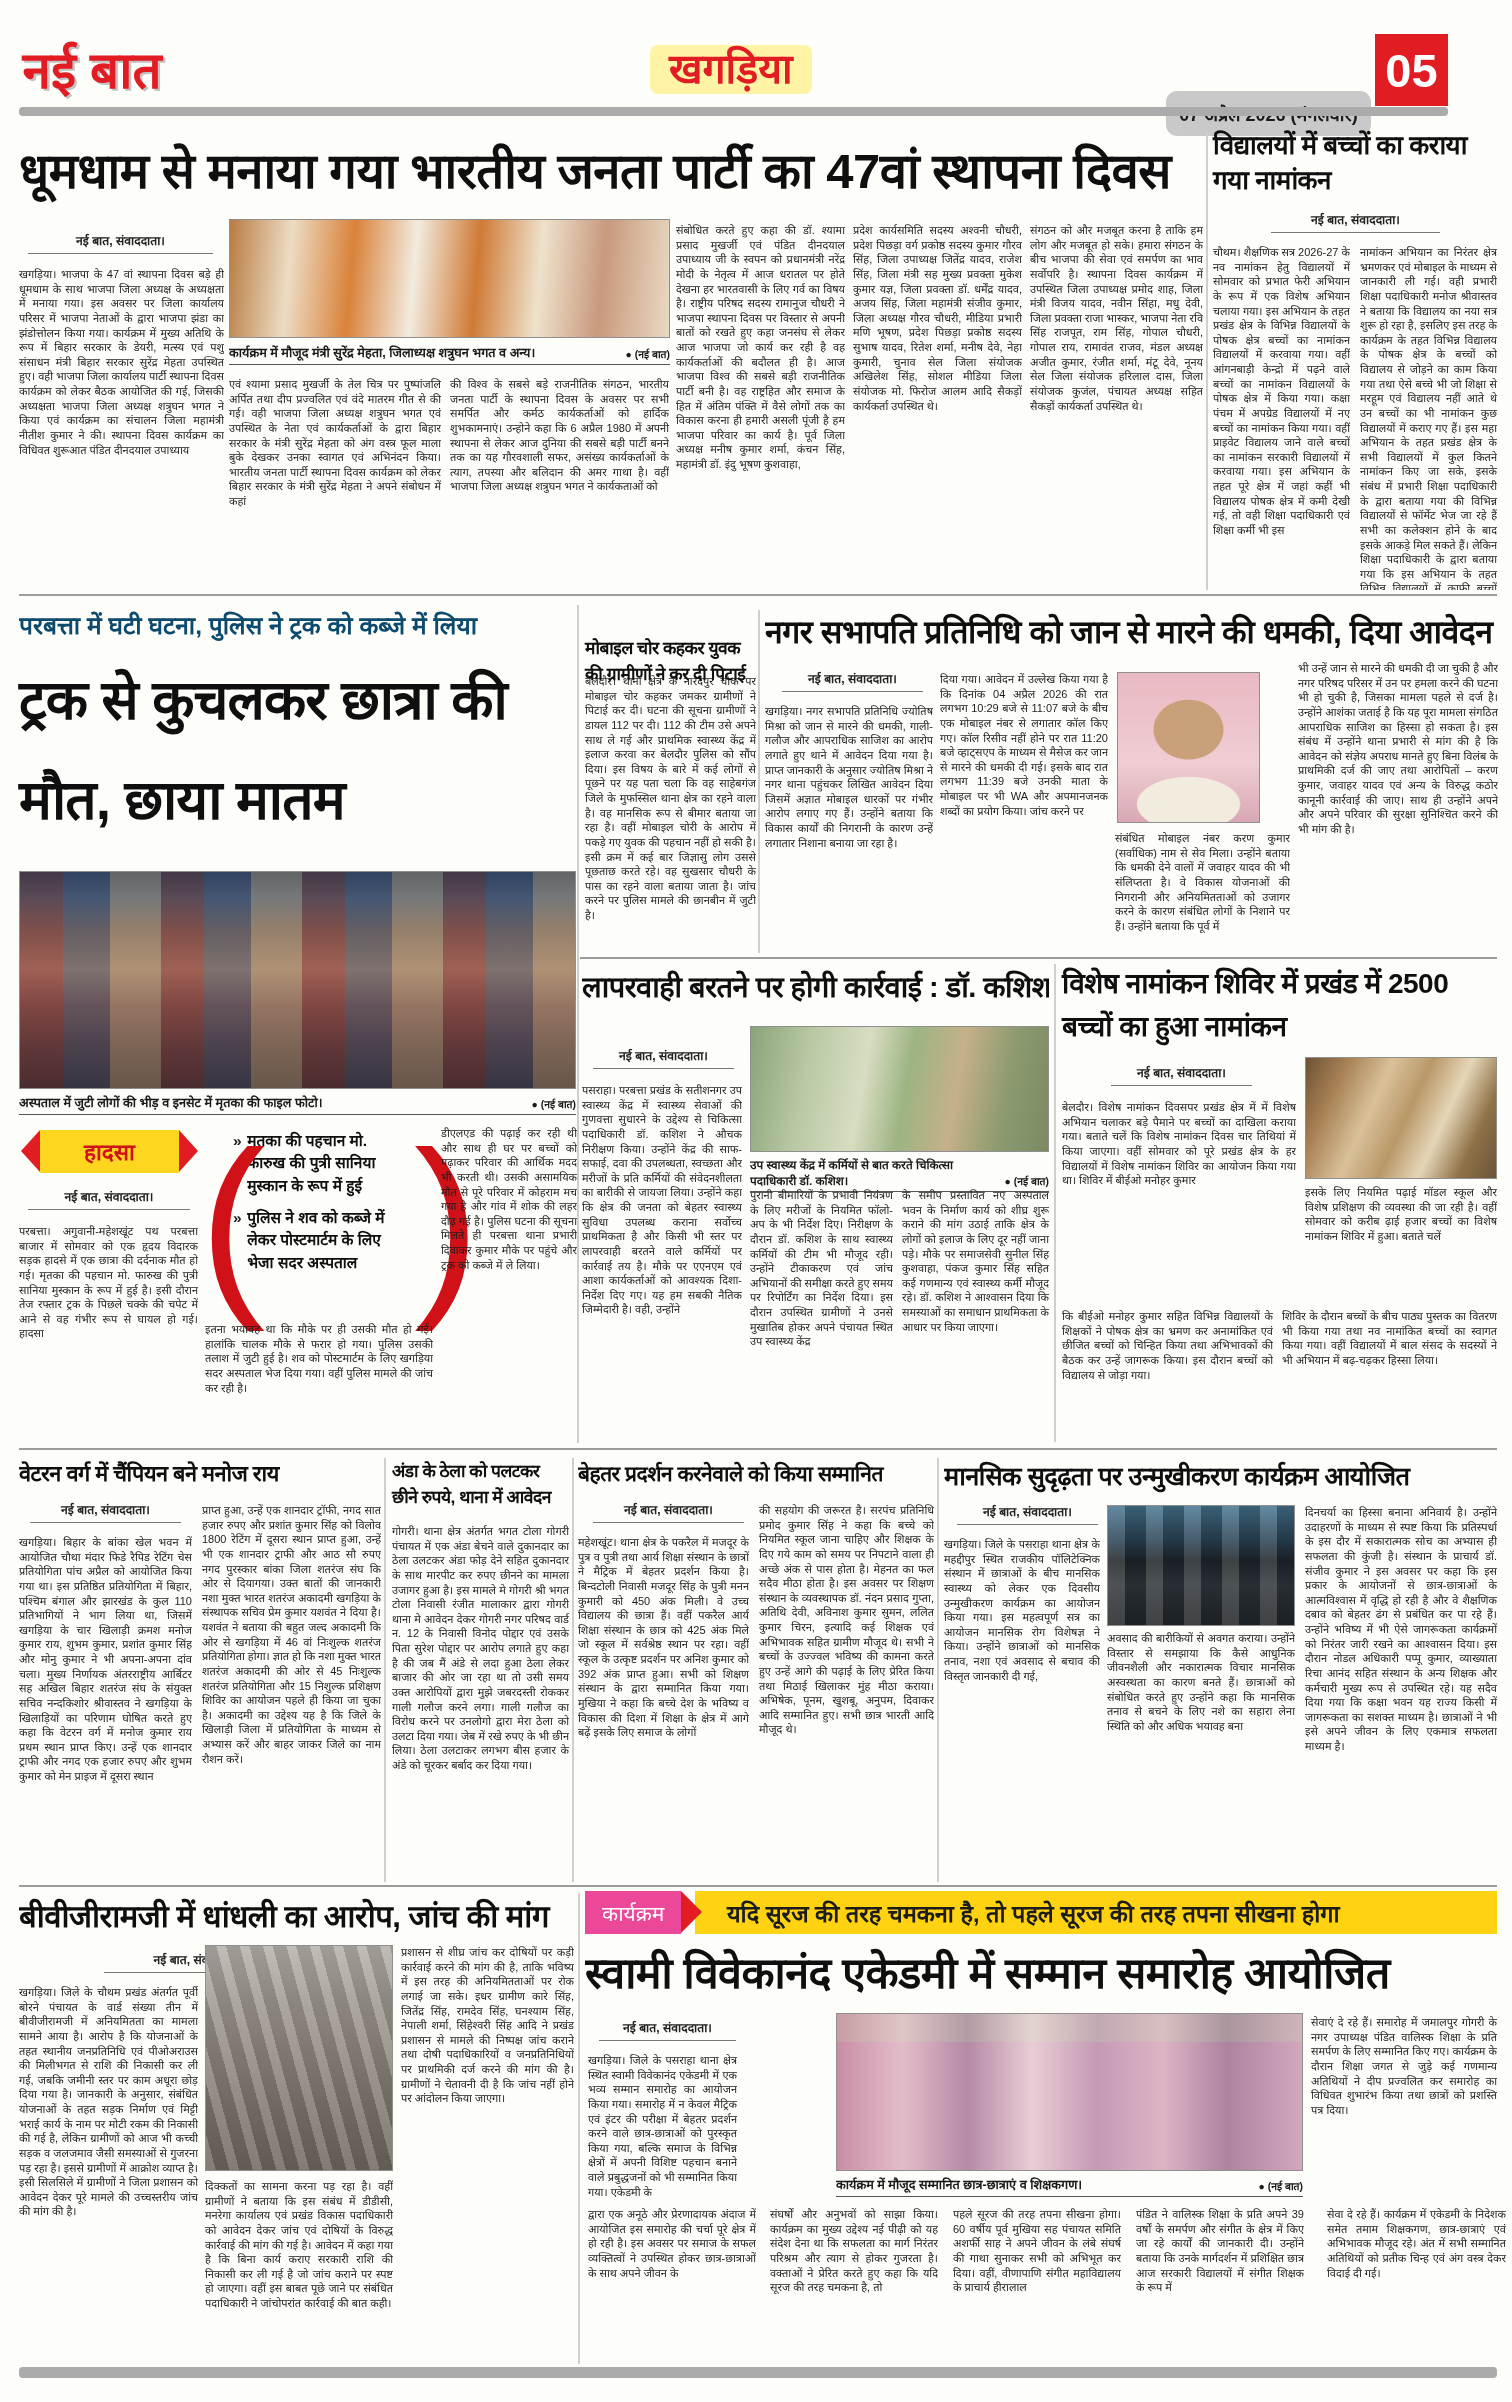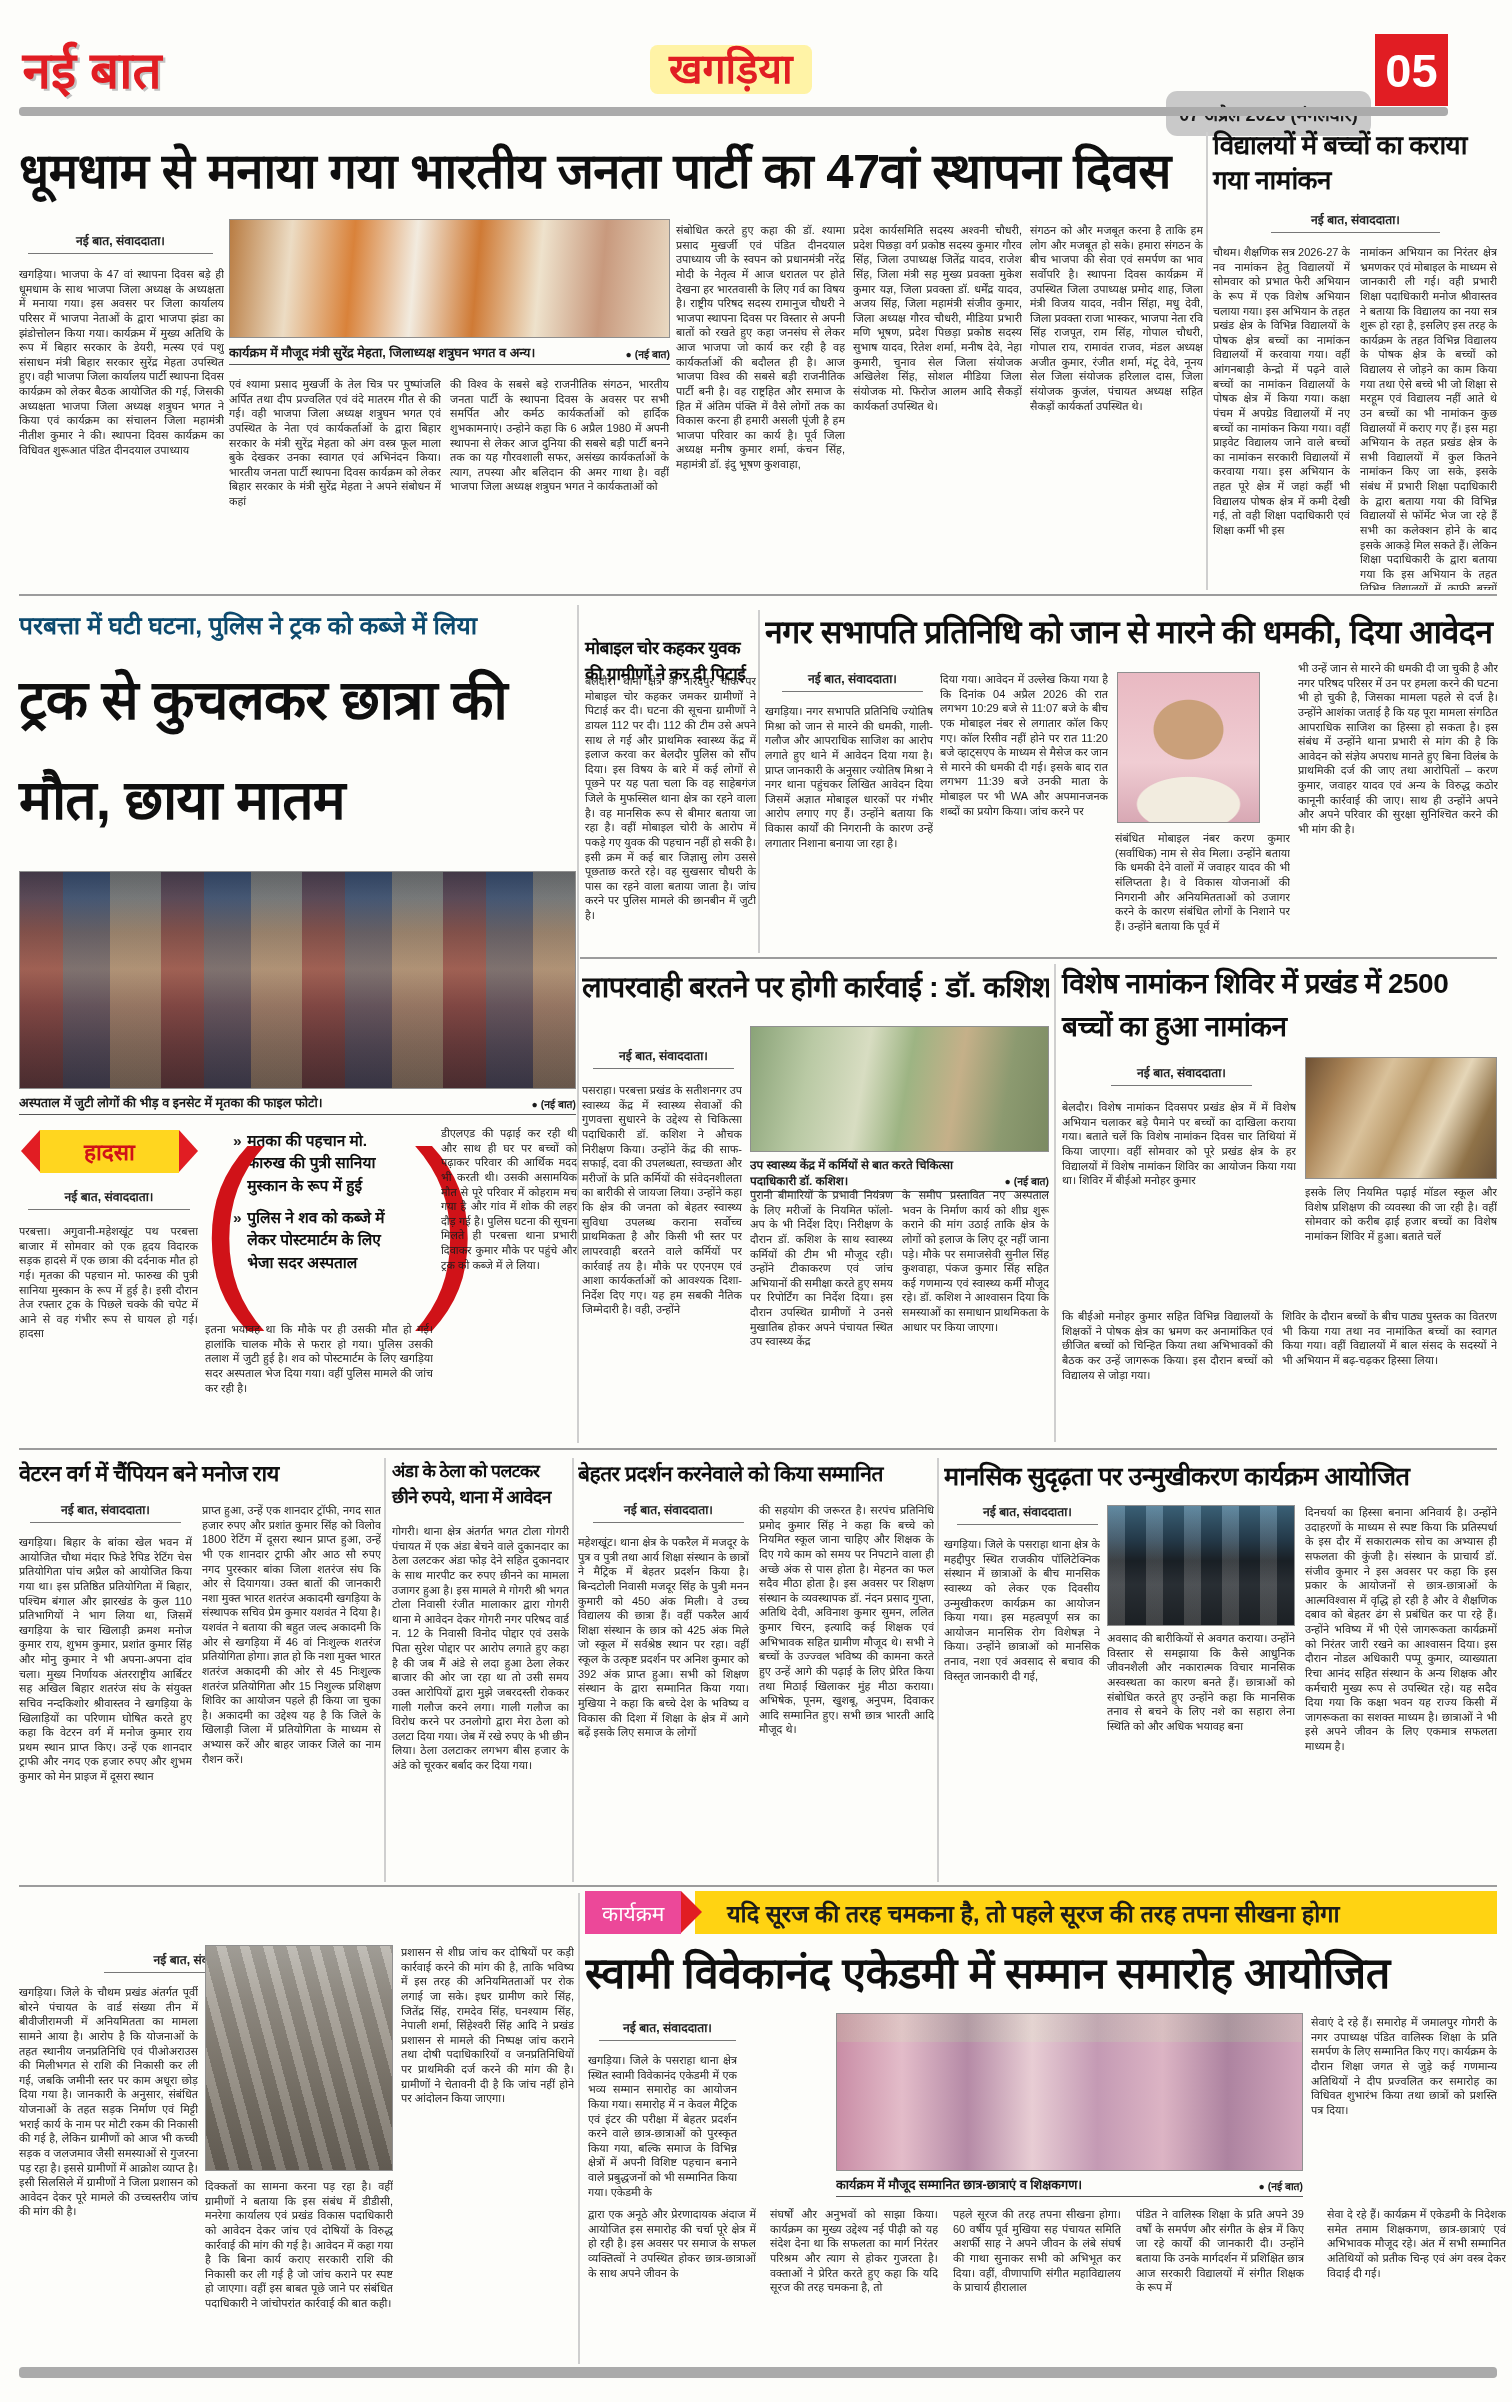--- a/index.html
+++ b/index.html
@@ -165,20 +165,21 @@
   <div class="abs vline" style="left:937px;top:1458px;width:1.9px;height:424px;"></div>
   <div class="abs hl nowrap" style="left:944px;top:1458px;width:554px;font-size:25.4px;line-height:1.45;">मानसिक सुदृढ़ता पर उन्मुखीकरण कार्यक्रम आयोजित</div>
   <div class="abs byline" style="left:957px;top:1503px;width:141px;">नई बात, संवाददाता।</div>
   <div class="abs body-col" style="left:944px;top:1537px;width:156px;height:347px;">खगड़िया। जिले के पसराहा थाना क्षेत्र के महद्दीपुर स्थित राजकीय पॉलिटेक्निक संस्थान में छात्राओं के बीच मानसिक स्वास्थ्य को लेकर एक दिवसीय उन्मुखीकरण कार्यक्रम का आयोजन किया गया। इस महत्वपूर्ण सत्र का आयोजन मानसिक रोग विशेषज्ञ ने किया। उन्होंने छात्राओं को मानसिक तनाव, नशा एवं अवसाद से बचाव की विस्तृत जानकारी दी गई,</div>
   <div class="abs photo" style="left:1107px;top:1505px;width:188px;height:121px;background:linear-gradient(180deg,#4a7a96 0%,#2e4a5e 28%,#20282f 46%,#343b42 66%,#23292e 100%),repeating-linear-gradient(90deg,rgba(230,220,210,.16) 0 17px,rgba(0,0,0,.22) 17px 38px);background-blend-mode:overlay;"></div>
   <div class="abs body-col" style="left:1107px;top:1631px;width:188px;height:252px;">अवसाद की बारीकियों से अवगत कराया। उन्होंने विस्तार से समझाया कि कैसे आधुनिक जीवनशैली और नकारात्मक विचार मानसिक अस्वस्थता का कारण बनते हैं। छात्राओं को संबोधित करते हुए उन्होंने कहा कि मानसिक तनाव से बचने के लिए नशे का सहारा लेना स्थिति को और अधिक भयावह बना</div>
   <div class="abs body-col" style="left:1305px;top:1505px;width:192px;height:379px;">दिनचर्या का हिस्सा बनाना अनिवार्य है। उन्होंने उदाहरणों के माध्यम से स्पष्ट किया कि प्रतिस्पर्धा के इस दौर में सकारात्मक सोच का अभ्यास ही सफलता की कुंजी है। संस्थान के प्राचार्य डॉ. संजीव कुमार ने इस अवसर पर कहा कि इस प्रकार के आयोजनों से छात्र-छात्राओं के आत्मविश्वास में वृद्धि हो रही है और वे शैक्षणिक दबाव को बेहतर ढंग से प्रबंधित कर पा रहे हैं। उन्होंने भविष्य में भी ऐसे जागरूकता कार्यक्रमों को निरंतर जारी रखने का आश्वासन दिया। इस दौरान नोडल अधिकारी पप्पू कुमार, व्याख्याता रिचा आनंद सहित संस्थान के अन्य शिक्षक और कर्मचारी मुख्य रूप से उपस्थित रहे। यह सदैव दिया गया कि कक्षा भवन यह राज्य किसी में जागरूकता का सशक्त माध्यम है। छात्राओं ने भी इसे अपने जीवन के लिए एकमात्र सफलता माध्यम है।</div>
 
   <div class="abs hline" style="left:19px;top:1885px;width:1478px;height:1.9px;"></div>
 
+  <div class="abs hl nowrap" style="left:19px;top:1895px;width:556px;font-size:31px;line-height:1.45;">बीवीजीरामजी में धांधली का आरोप, जांच की मांग</div>
   <div class="abs byline" style="left:104px;top:1951px;width:188px;">नई बात, संवाददाता।</div>
   <div class="abs body-col" style="left:19px;top:1985px;width:179px;height:414px;">खगड़िया। जिले के चौथम प्रखंड अंतर्गत पूर्वी बोरने पंचायत के वार्ड संख्या तीन में बीवीजीरामजी में अनियमितता का मामला सामने आया है। आरोप है कि योजनाओं के तहत स्थानीय जनप्रतिनिधि एवं पीओअराउस की मिलीभगत से राशि की निकासी कर ली गई, जबकि जमीनी स्तर पर काम अधूरा छोड़ दिया गया है। जानकारी के अनुसार, संबंधित योजनाओं के तहत सड़क निर्माण एवं मिट्टी भराई कार्य के नाम पर मोटी रकम की निकासी की गई है, लेकिन ग्रामीणों को आज भी कच्ची सड़क व जलजमाव जैसी समस्याओं से गुजरना पड़ रहा है। इससे ग्रामीणों में आक्रोश व्याप्त है। इसी सिलसिले में ग्रामीणों ने जिला प्रशासन को आवेदन देकर पूरे मामले की उच्चस्तरीय जांच की मांग की है।</div>
   <div class="abs photo" style="left:205px;top:1945px;width:188px;height:226px;background:linear-gradient(180deg,#b6b2aa 0%,#a09a90 24%,#8f887d 48%,#7e776c 72%,#6e675d 100%),repeating-linear-gradient(75deg,rgba(255,255,255,.14) 0 9.4px,rgba(0,0,0,.12) 9.4px 22.6px);background-blend-mode:overlay;"></div>
   <div class="abs body-col" style="left:205px;top:2179px;width:188px;height:220px;">दिक्कतों का सामना करना पड़ रहा है। वहीं ग्रामीणों ने बताया कि इस संबंध में डीडीसी, मनरेगा कार्यालय एवं प्रखंड विकास पदाधिकारी को आवेदन देकर जांच एवं दोषियों के विरुद्ध कार्रवाई की मांग की गई है। आवेदन में कहा गया है कि बिना कार्य कराए सरकारी राशि की निकासी कर ली गई है जो जांच कराने पर स्पष्ट हो जाएगा। वहीं इस बाबत पूछे जाने पर संबंधित पदाधिकारी ने जांचोपरांत कार्रवाई की बात कही।</div>
   <div class="abs body-col" style="left:401px;top:1945px;width:173px;height:454px;">प्रशासन से शीघ्र जांच कर दोषियों पर कड़ी कार्रवाई करने की मांग की है, ताकि भविष्य में इस तरह की अनियमितताओं पर रोक लगाई जा सके। इधर ग्रामीण कारे सिंह, जितेंद्र सिंह, रामदेव सिंह, घनश्याम सिंह, नेपाली शर्मा, सिंहेश्वरी सिंह आदि ने प्रखंड प्रशासन से मामले की निष्पक्ष जांच कराने तथा दोषी पदाधिकारियों व जनप्रतिनिधियों पर प्राथमिकी दर्ज करने की मांग की है। ग्रामीणों ने चेतावनी दी है कि जांच नहीं होने पर आंदोलन किया जाएगा।</div>
 
   <div class="abs vline" style="left:578px;top:1893px;width:1.9px;height:471px;"></div>
   <div class="abs banner" style="left:585px;top:1891px;width:912px;height:43px;">
     <div class="label">कार्यक्रम</div>
     <div class="chev"></div>

